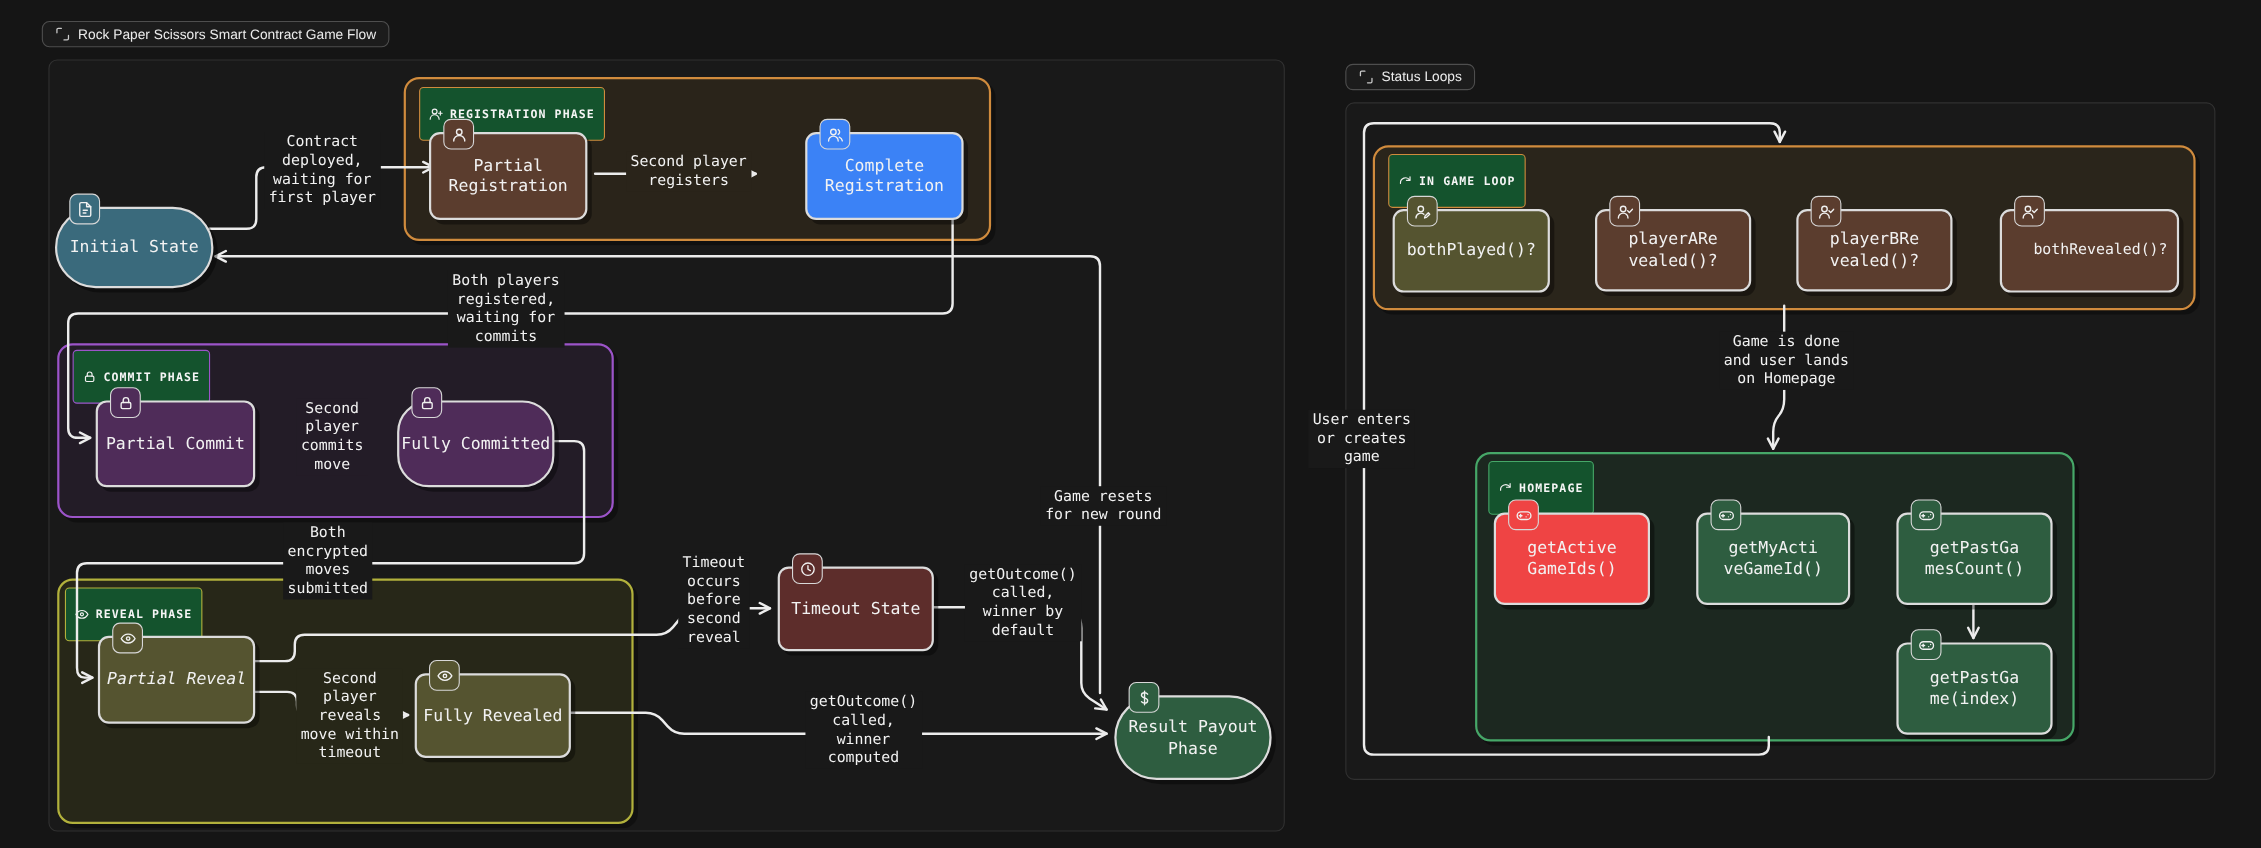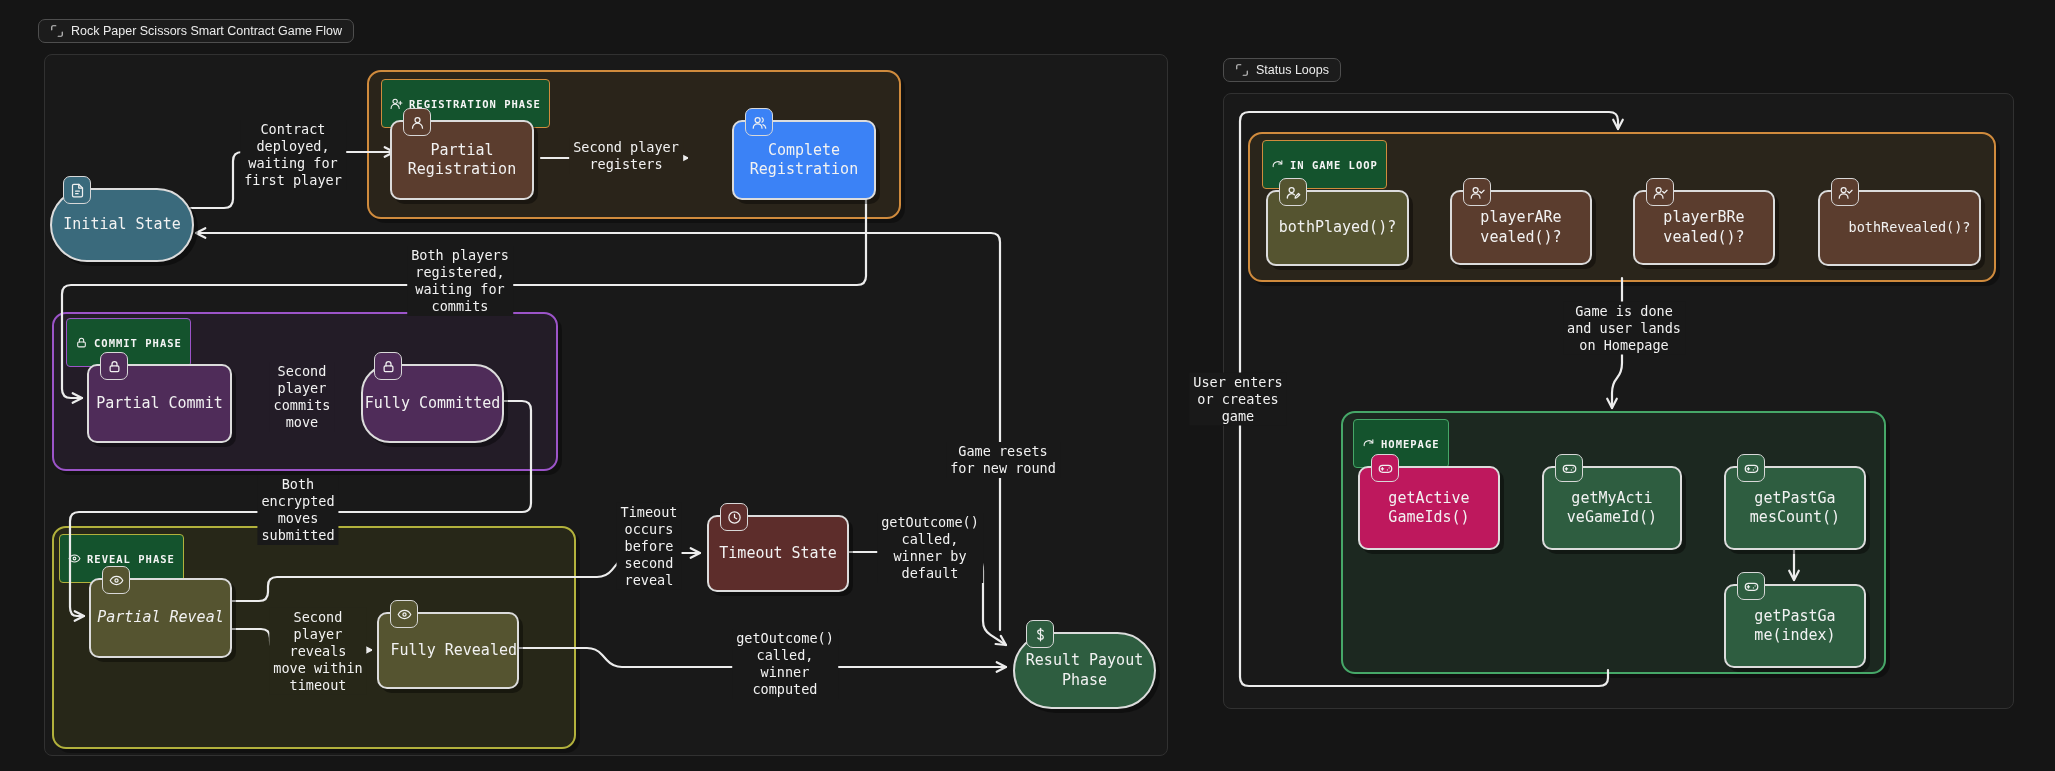--- a/index.html
+++ b/index.html
@@ -282,21 +282,21 @@
         <div class="lbl" style="color: rgb(242, 242, 242);">Fully Committed</div>
       </div>
       <div class="node" style="left: 89px; top: 578px; width: 139px; height: 76px; background: rgb(85, 84, 48); border-color: rgb(220, 220, 220); font-style: italic;">
         <div class="badge">
           <svg>
             <use href="#i-eye"></use>
           </svg>
         </div>
         <div class="lbl" style="color: rgb(242, 242, 242);">Partial Reveal</div>
       </div>
-      <div class="node" style="left: 377px; top: 612px; width: 138px; height: 73px; background: rgb(85, 84, 48); border-color: rgb(220, 220, 220); justify-content: flex-end;">
+      <div class="node" style="left: 377px; top: 612px; width: 138px; height: 73px; background: rgb(85, 84, 48); border-color: rgb(220, 220, 220);">
         <div class="badge">
           <svg>
             <use href="#i-eye"></use>
           </svg>
         </div>
         <div class="lbl" style="color: rgb(242, 242, 242);">Fully Revealed</div>
       </div>
       <div class="node" style="left: 707px; top: 515px; width: 138px; height: 73px; background: rgb(93, 45, 43); border-color: rgb(220, 220, 220);">
         <div class="badge">
           <svg>
@@ -341,21 +341,21 @@
 vealed()?</div>
       </div>
       <div class="node" style="left: 1818px; top: 190px; width: 139px; height: 72px; background: rgb(91, 61, 46); border-color: rgb(220, 220, 220); padding-left: 20px;">
         <div class="badge">
           <svg>
             <use href="#i-user-check"></use>
           </svg>
         </div>
         <div class="lbl" style="color: rgb(242, 242, 242); font-size: 13.5px;">bothRevealed()?</div>
       </div>
-      <div class="node" style="left: 1358px; top: 466px; width: 138px; height: 80px; background: #be185d; border-color: rgb(220, 220, 220);">
+      <div class="node" style="left: 1358px; top: 466px; width: 138px; height: 80px; background: #ef4444; border-color: rgb(220, 220, 220);">
         <div class="badge">
           <svg>
             <use href="#i-gamepad"></use>
           </svg>
         </div>
         <div class="lbl" style="color: rgb(242, 242, 242);">getActive
 GameIds()</div>
       </div>
       <div class="node" style="left: 1542px; top: 466px; width: 136px; height: 80px; background: rgb(46, 93, 64); border-color: rgb(220, 220, 220);">
         <div class="badge">

